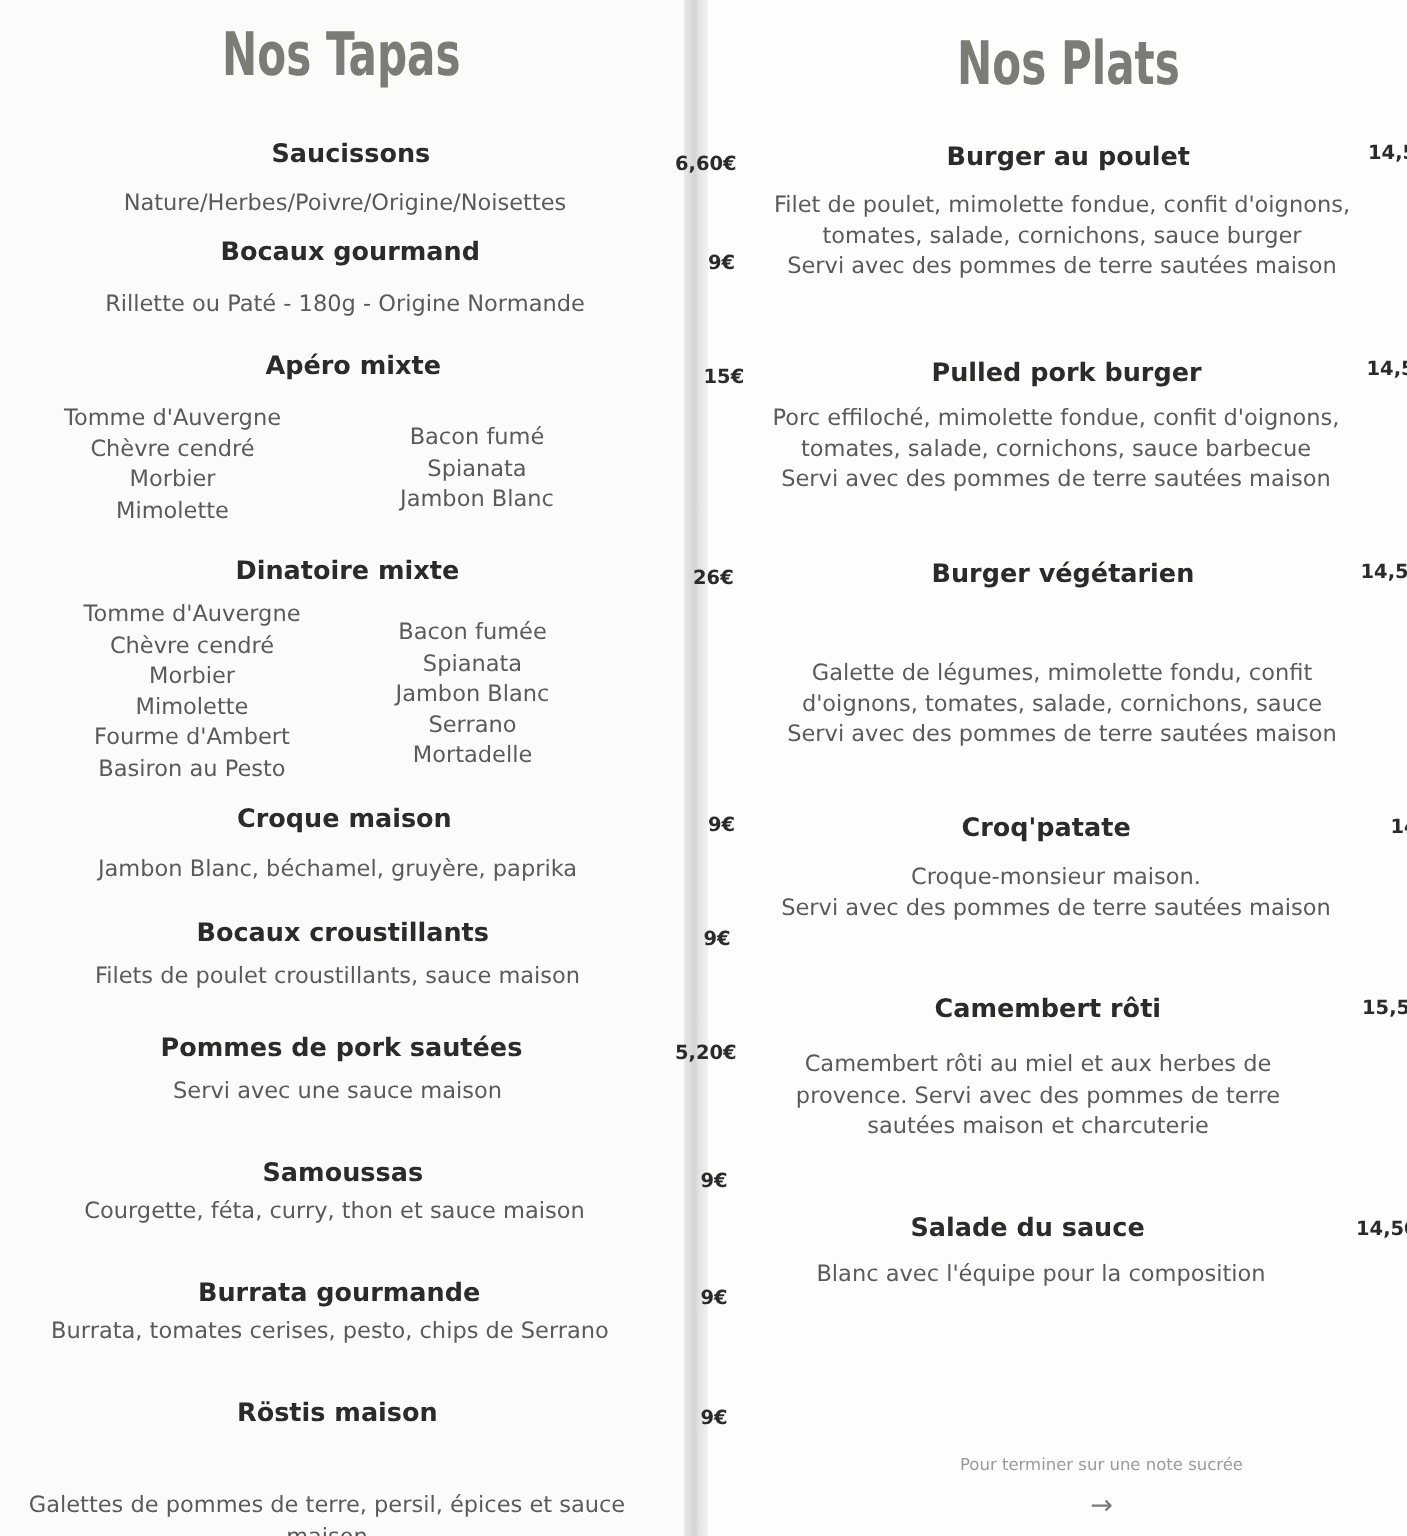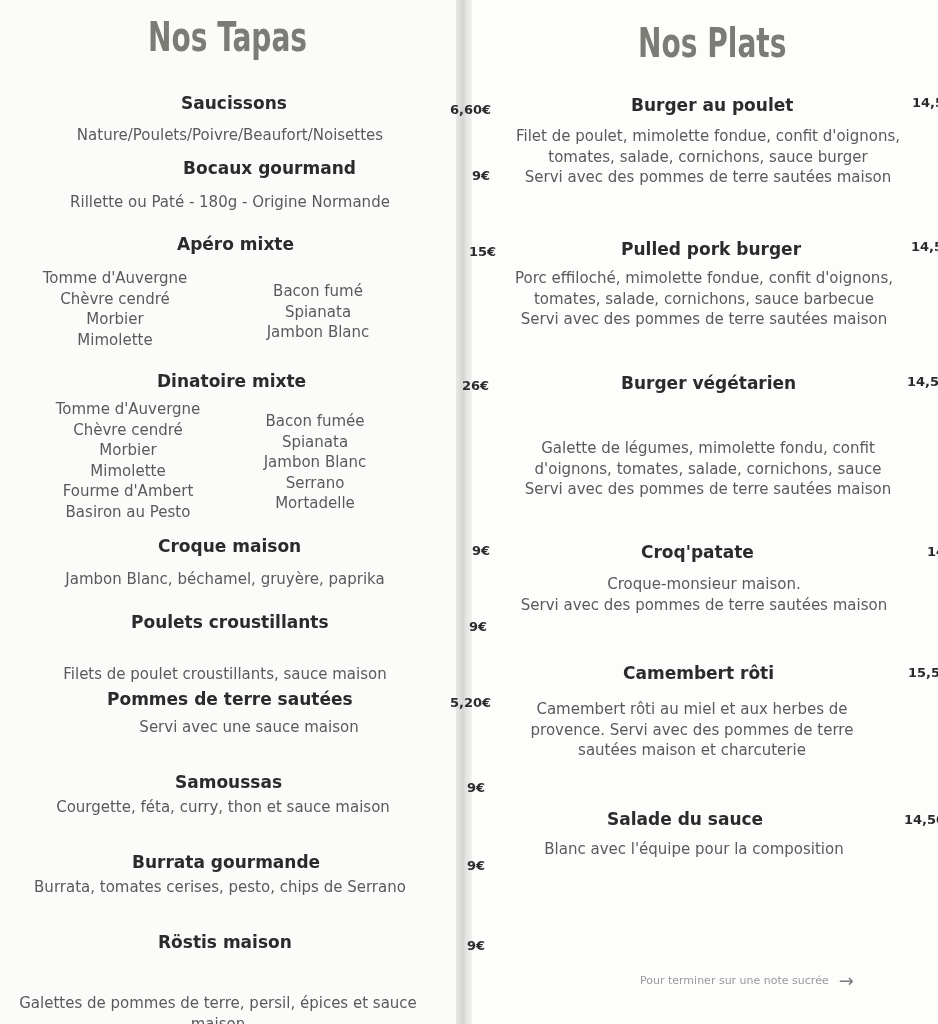--- a/index.html
+++ b/index.html
@@ -22,37 +22,37 @@
   .title {
     position: absolute; font-family: "DejaVu Sans Condensed", "DejaVu Sans", sans-serif;
     font-weight: bold; font-size: 40px; color: #7c7c76; letter-spacing: 0;
     transform: scaleX(0.78); transform-origin: left top;
   }
   .abs { position: absolute; white-space: nowrap; }
   .name { font-weight: bold; font-size: 17px; color: #2b2b2b; }
   .price { font-weight: bold; font-size: 13px; color: #2b2b2b; margin-left: 44px; }
   .desc { font-size: 15px; color: #5a5a5a; text-align: center; line-height: 20.5px; }
   .col { font-size: 15px; color: #5a5a5a; text-align: center; line-height: 20.5px; }
-  .footer-link { font-size: 11px; color: #9a9a9a; display: flex; align-items: center; gap: 10px; }
+  .footer-link { font-size: 11px; color: #9a9a9a; display: flex; align-items: center; gap: 10px; flex-direction: column; }
   .arrow { font-size: 18px; color: #7a7a7a; }
 </style>
 </head>
 <body>
 
 <div class="page left"></div>
 <div class="page right"></div>
 <div class="fold"></div>
 
 <div class="title" style="left:148px; top:14px;">Nos Tapas</div>
 
 <div class="abs name" style="left:181px; top:93px;">Saucissons</div>
 <div class="abs price" style="left:406px; top:102px;">6,60€</div>
-<div class="abs desc" style="left:0; width:460px; top:125px;">Nature/Poulets/Poivre/Beaufort/Noisettes</div>
+<div class="abs desc" style="left:0; width:460px; top:125px;">Nature/Herbes/Poivre/Origine/Noisettes</div>
 
-<div class="abs name" style="left:147px; top:158px;margin-left:36px;">Bocaux gourmand</div>
+<div class="abs name" style="left:147px; top:158px;">Bocaux gourmand</div>
 <div class="abs price" style="left:428px; top:168px;">9€</div>
 <div class="abs desc" style="left:0; width:460px; top:192px;">Rillette ou Paté - 180g - Origine Normande</div>
 
 <div class="abs name" style="left:177px; top:234px;">Apéro mixte</div>
 <div class="abs price" style="left:425px; top:244px;">15€</div>
 <div class="abs col" style="left:20px; width:190px; top:268px;">
   <div>Tomme d'Auvergne</div>
   <div>Chèvre cendré</div>
   <div>Morbier</div>
   <div>Mimolette</div>
@@ -78,27 +78,27 @@
   <div>Spianata</div>
   <div>Jambon Blanc</div>
   <div>Serrano</div>
   <div>Mortadelle</div>
 </div>
 
 <div class="abs name" style="left:158px; top:536px;">Croque maison</div>
 <div class="abs price" style="left:428px; top:543px;">9€</div>
 <div class="abs desc" style="left:0; width:450px; top:569px;">Jambon Blanc, béchamel, gruyère, paprika</div>
 
-<div class="abs name" style="left:131px; top:612px;">Poulets croustillants</div>
+<div class="abs name" style="left:131px; top:612px;">Bocaux croustillants</div>
 <div class="abs price" style="left:425px; top:619px;">9€</div>
-<div class="abs desc" style="left:0; width:450px; top:640px;margin-top:24px;">Filets de poulet croustillants, sauce maison</div>
+<div class="abs desc" style="left:0; width:450px; top:640px;">Filets de poulet croustillants, sauce maison</div>
 
-<div class="abs name" style="left:107px; top:689px;">Pommes de terre sautées</div>
+<div class="abs name" style="left:107px; top:689px;">Pommes de pork sautées</div>
 <div class="abs price" style="left:406px; top:695px;">5,20€</div>
-<div class="abs desc" style="left:0; width:450px; top:717px;padding-left:24px;">Servi avec une sauce maison</div>
+<div class="abs desc" style="left:0; width:450px; top:717px;">Servi avec une sauce maison</div>
 
 <div class="abs name" style="left:175px; top:772px;">Samoussas</div>
 <div class="abs price" style="left:423px; top:780px;">9€</div>
 <div class="abs desc" style="left:0; width:446px; top:797px;">Courgette, féta, curry, thon et sauce maison</div>
 
 <div class="abs name" style="left:132px; top:852px;">Burrata gourmande</div>
 <div class="abs price" style="left:423px; top:858px;">9€</div>
 <div class="abs desc" style="left:0; width:440px; top:877px;">Burrata, tomates cerises, pesto, chips de Serrano</div>
 
 <div class="abs name" style="left:158px; top:932px;">Röstis maison</div>

